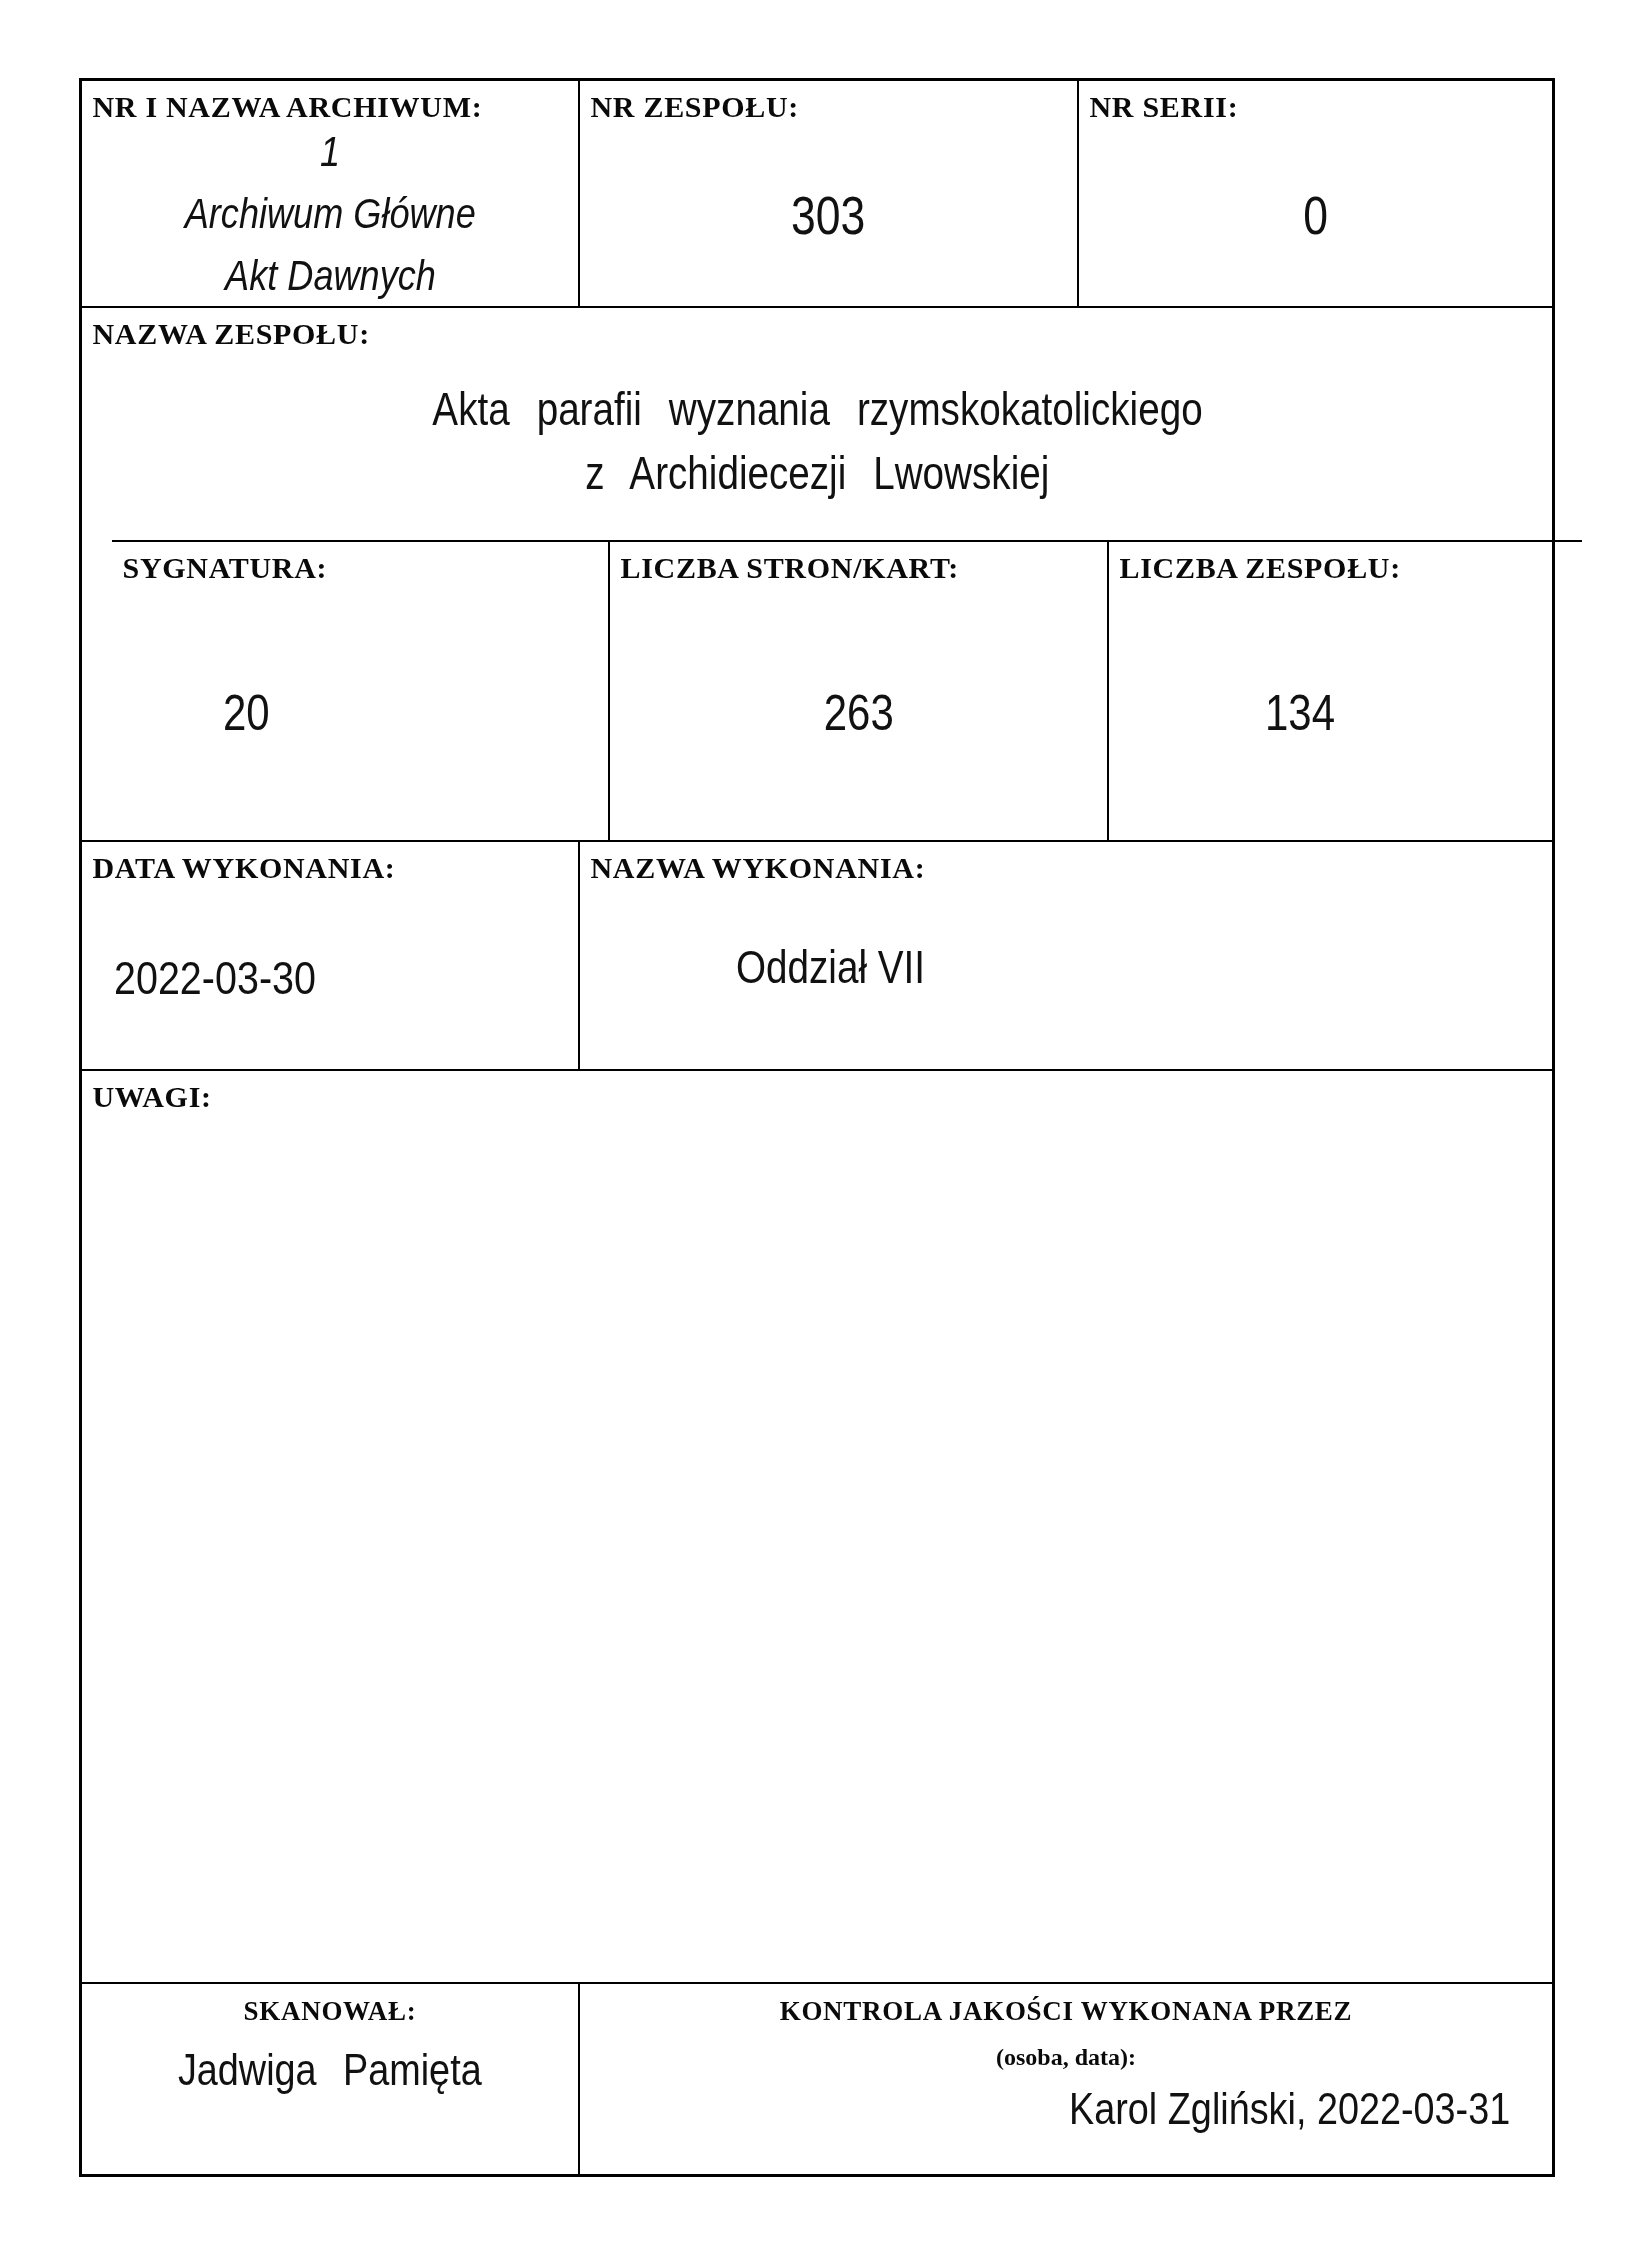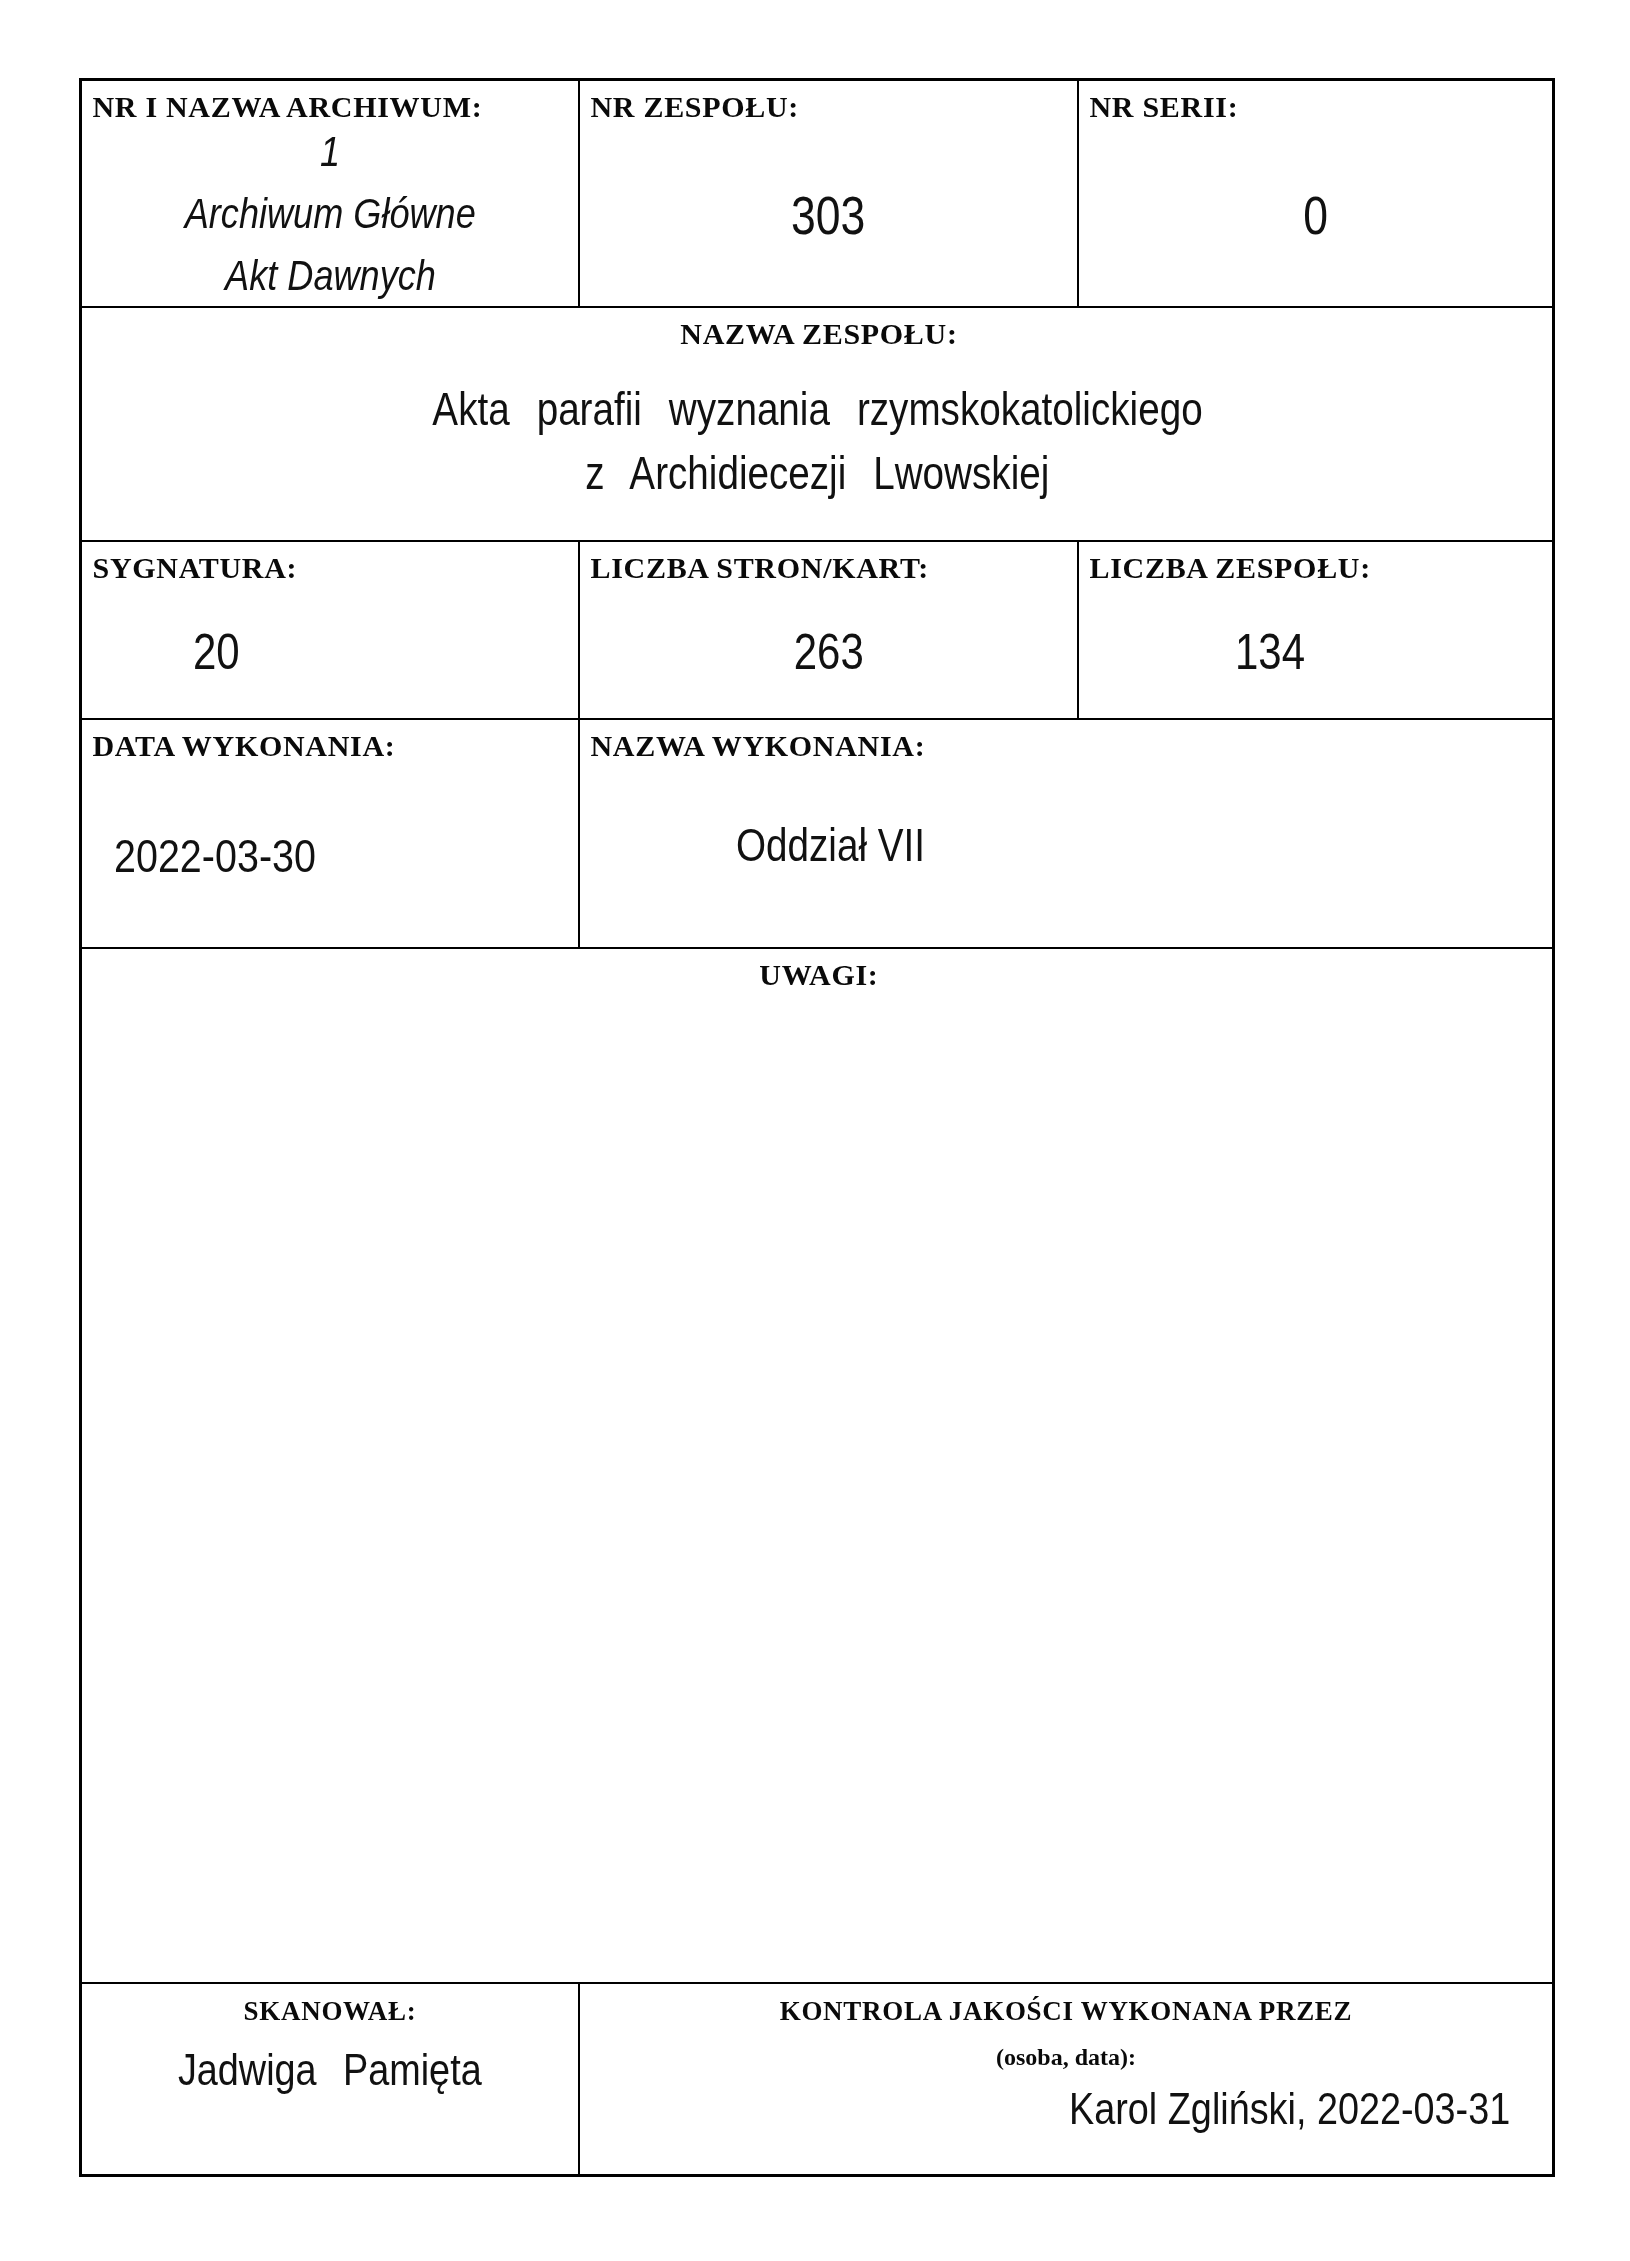--- a/index.html
+++ b/index.html
@@ -21,36 +21,36 @@
     height: 2099px;
     border: 3.3px solid #000;
     display: flex;
     flex-direction: column;
     background: #fff;
   }
   .row { display: flex; flex-direction: row; width: 100%; }
   .row + .row { border-top: 2.6px solid #000; }
   .row-1 { height: 225px; }
   .row-2 { height: 234px; }
-  .row-3 { height: 178px; }
+  .row-3 { height: 300px; margin-left: 30px; }
   .row-4 { height: 229px; }
   .row-5 { flex: 1 1 auto; }
   .row-6 { height: 192px; }
   .cell {
     position: relative;
     display: flex;
     flex-direction: column;
     height: 100%;
     overflow: hidden;
   }
   .cell + .cell { border-left: 2.6px solid #000; }
   .c-narrow  { width: 496px; flex: 0 0 496px; }
   .c-mid     { width: 499px; flex: 0 0 499px; }
   .c-last    { flex: 1 1 auto; }
-  .c-wide    { flex: 1 1 auto; align-items: center; }
+  .c-wide    { flex: 1 1 auto; }
   .label {
     font-weight: 700;
     font-size: 30px;
     letter-spacing: 0.7px;
     padding: 9.2px 6.6px 0 10.5px;
     line-height: 1.15;
     white-space: nowrap;
   }
   .label-center {
     font-weight: 700;

